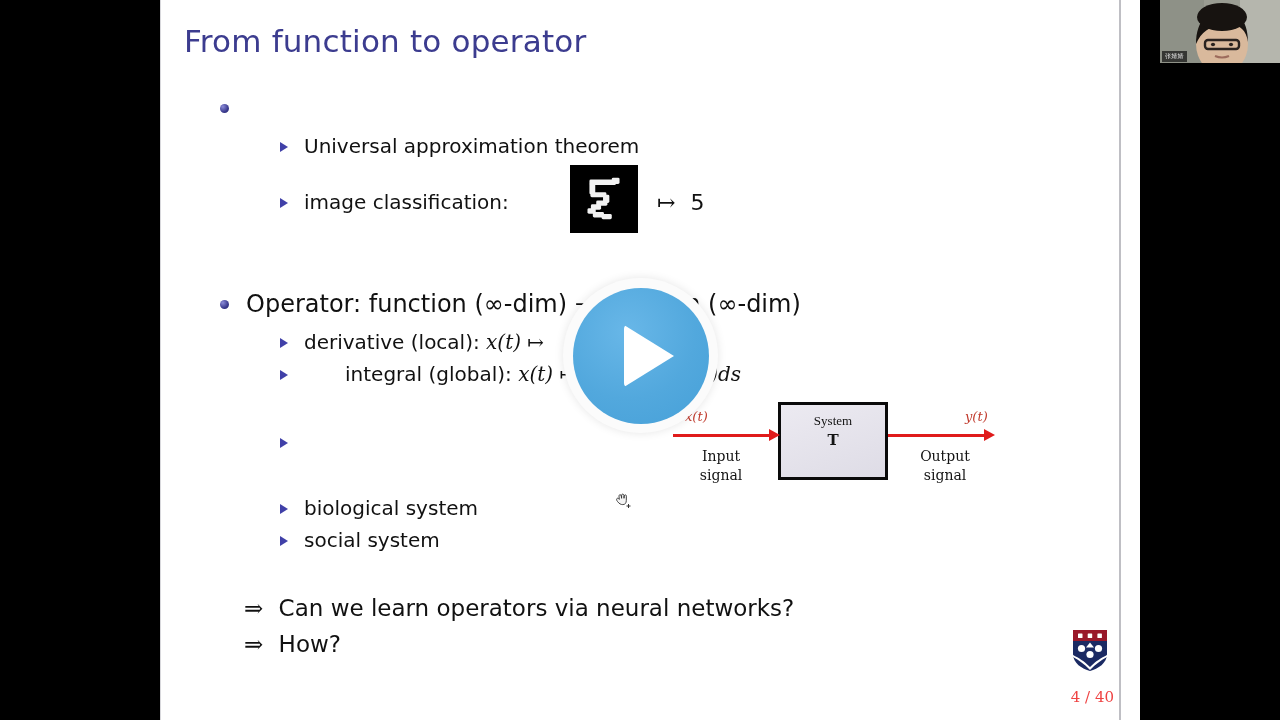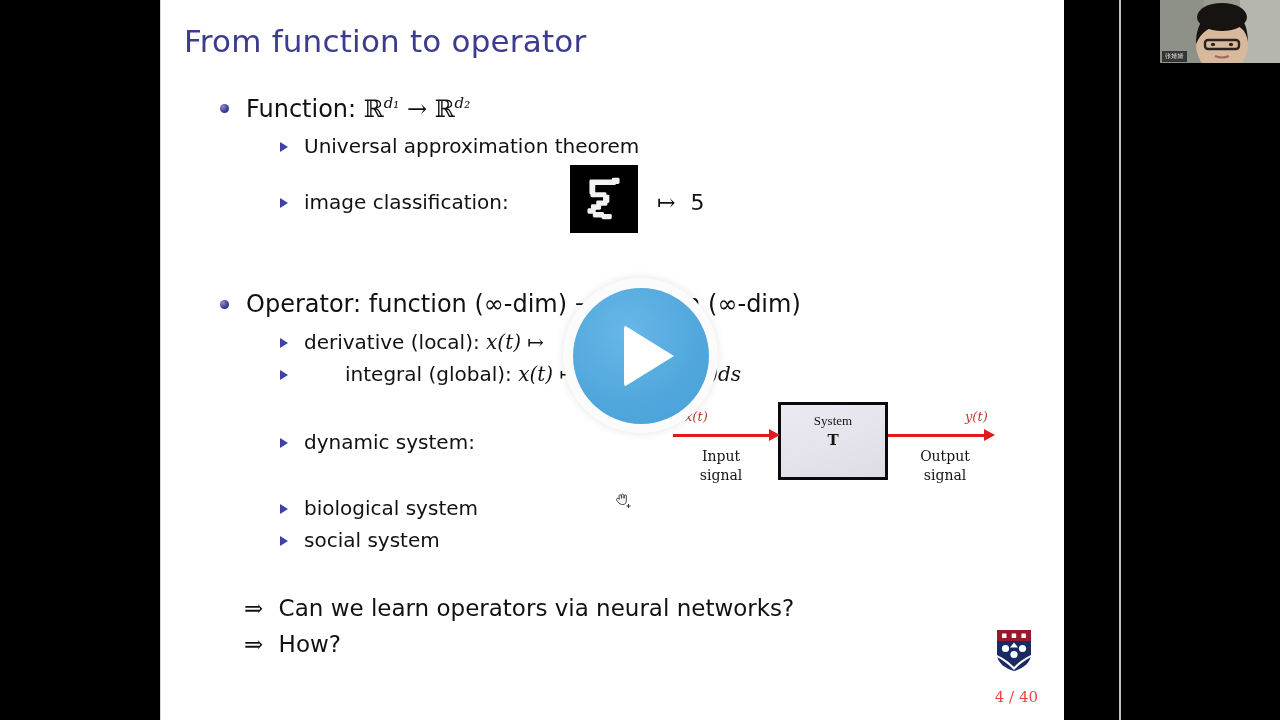--- a/index.html
+++ b/index.html
@@ -5,21 +5,21 @@
   html,body{margin:0;padding:0;}
   body{
     width:1280px;height:720px;overflow:hidden;
     background:#000;
     font-family:"DejaVu Sans", sans-serif;
   }
   #stage{position:relative;width:1280px;height:720px;}
 
   
   #slide{
-    position:absolute;left:160px;top:0;width:904px;height:720px;
+    position:absolute;left:160px;top:0;width:980px;height:720px;
     background:#ffffff;
   }
   #slide-edge-l{position:absolute;left:160px;top:0;width:1px;height:720px;background:#d8d8dc;}
   #slide-edge-r{position:absolute;left:1119px;top:0;width:2px;height:720px;background:#bfbfc4;}
 
   
   .slide-title{
     position:absolute;left:24px;top:23px;
     font-size:31px;letter-spacing:.2px;
     color:#3c3c8f;
@@ -136,26 +136,20 @@
 </head>
 <body>
 
 <div id="stage">
 
   <div id="slide">
 
     <div class="slide-title">From function to operator</div>
 
     <span class="ball" style="left:60px;top:104px;"></span>
-    <div class="txt lvl1" style="left:86px;top:94px;">
-      <span>Function:</span>
-      <span class="bb">ℝ</span><span class="sup">d₁</span>
-      <span class="mathrm">→</span>
-      <span class="bb">ℝ</span><span class="sup">d₂</span>
-    </div>
 
     <span class="tri" style="left:120px;top:142px;"></span>
     <div class="txt lvl2" style="left:144px;top:134px;">Universal approximation theorem</div>
 
     <span class="tri" style="left:120px;top:198px;"></span>
     <div class="txt lvl2" style="left:144px;top:190px;">image classification:</div>
 
     <div class="mnist" style="left:410px;top:165px;width:68px;height:68px;">
       <svg width="68" height="68" viewBox="0 0 28 28">
         <rect x="0" y="0" width="28" height="28" fill="#000"></rect>
@@ -196,21 +190,20 @@
     <span class="tri" style="left:120px;top:370px;"></span>
     <div class="txt lvl2" style="left:144px;top:362px;margin-left:41px;">
       <span>integral (global):</span>
       <span class="mathit">x(t) ↦</span>
     </div>
     <div class="txt" style="left:540px;top:362px;font-size:20px;">
       <span class="mathit">s)ds</span>
     </div>
 
     <span class="tri" style="left:120px;top:438px;"></span>
-    <div class="txt lvl2" style="left:144px;top:430px;">dynamic system:</div>
 
     <span class="tri" style="left:120px;top:504px;"></span>
     <div class="txt lvl2" style="left:144px;top:496px;">biological system</div>
 
     <span class="tri" style="left:120px;top:536px;"></span>
     <div class="txt lvl2" style="left:144px;top:528px;">social system</div>
 
     <div class="txt concl" style="left:84px;top:595px;">
       <span class="mathrm">⇒</span>
       <span style="padding-left:8px;">Can we learn operators via neural networks?</span>

